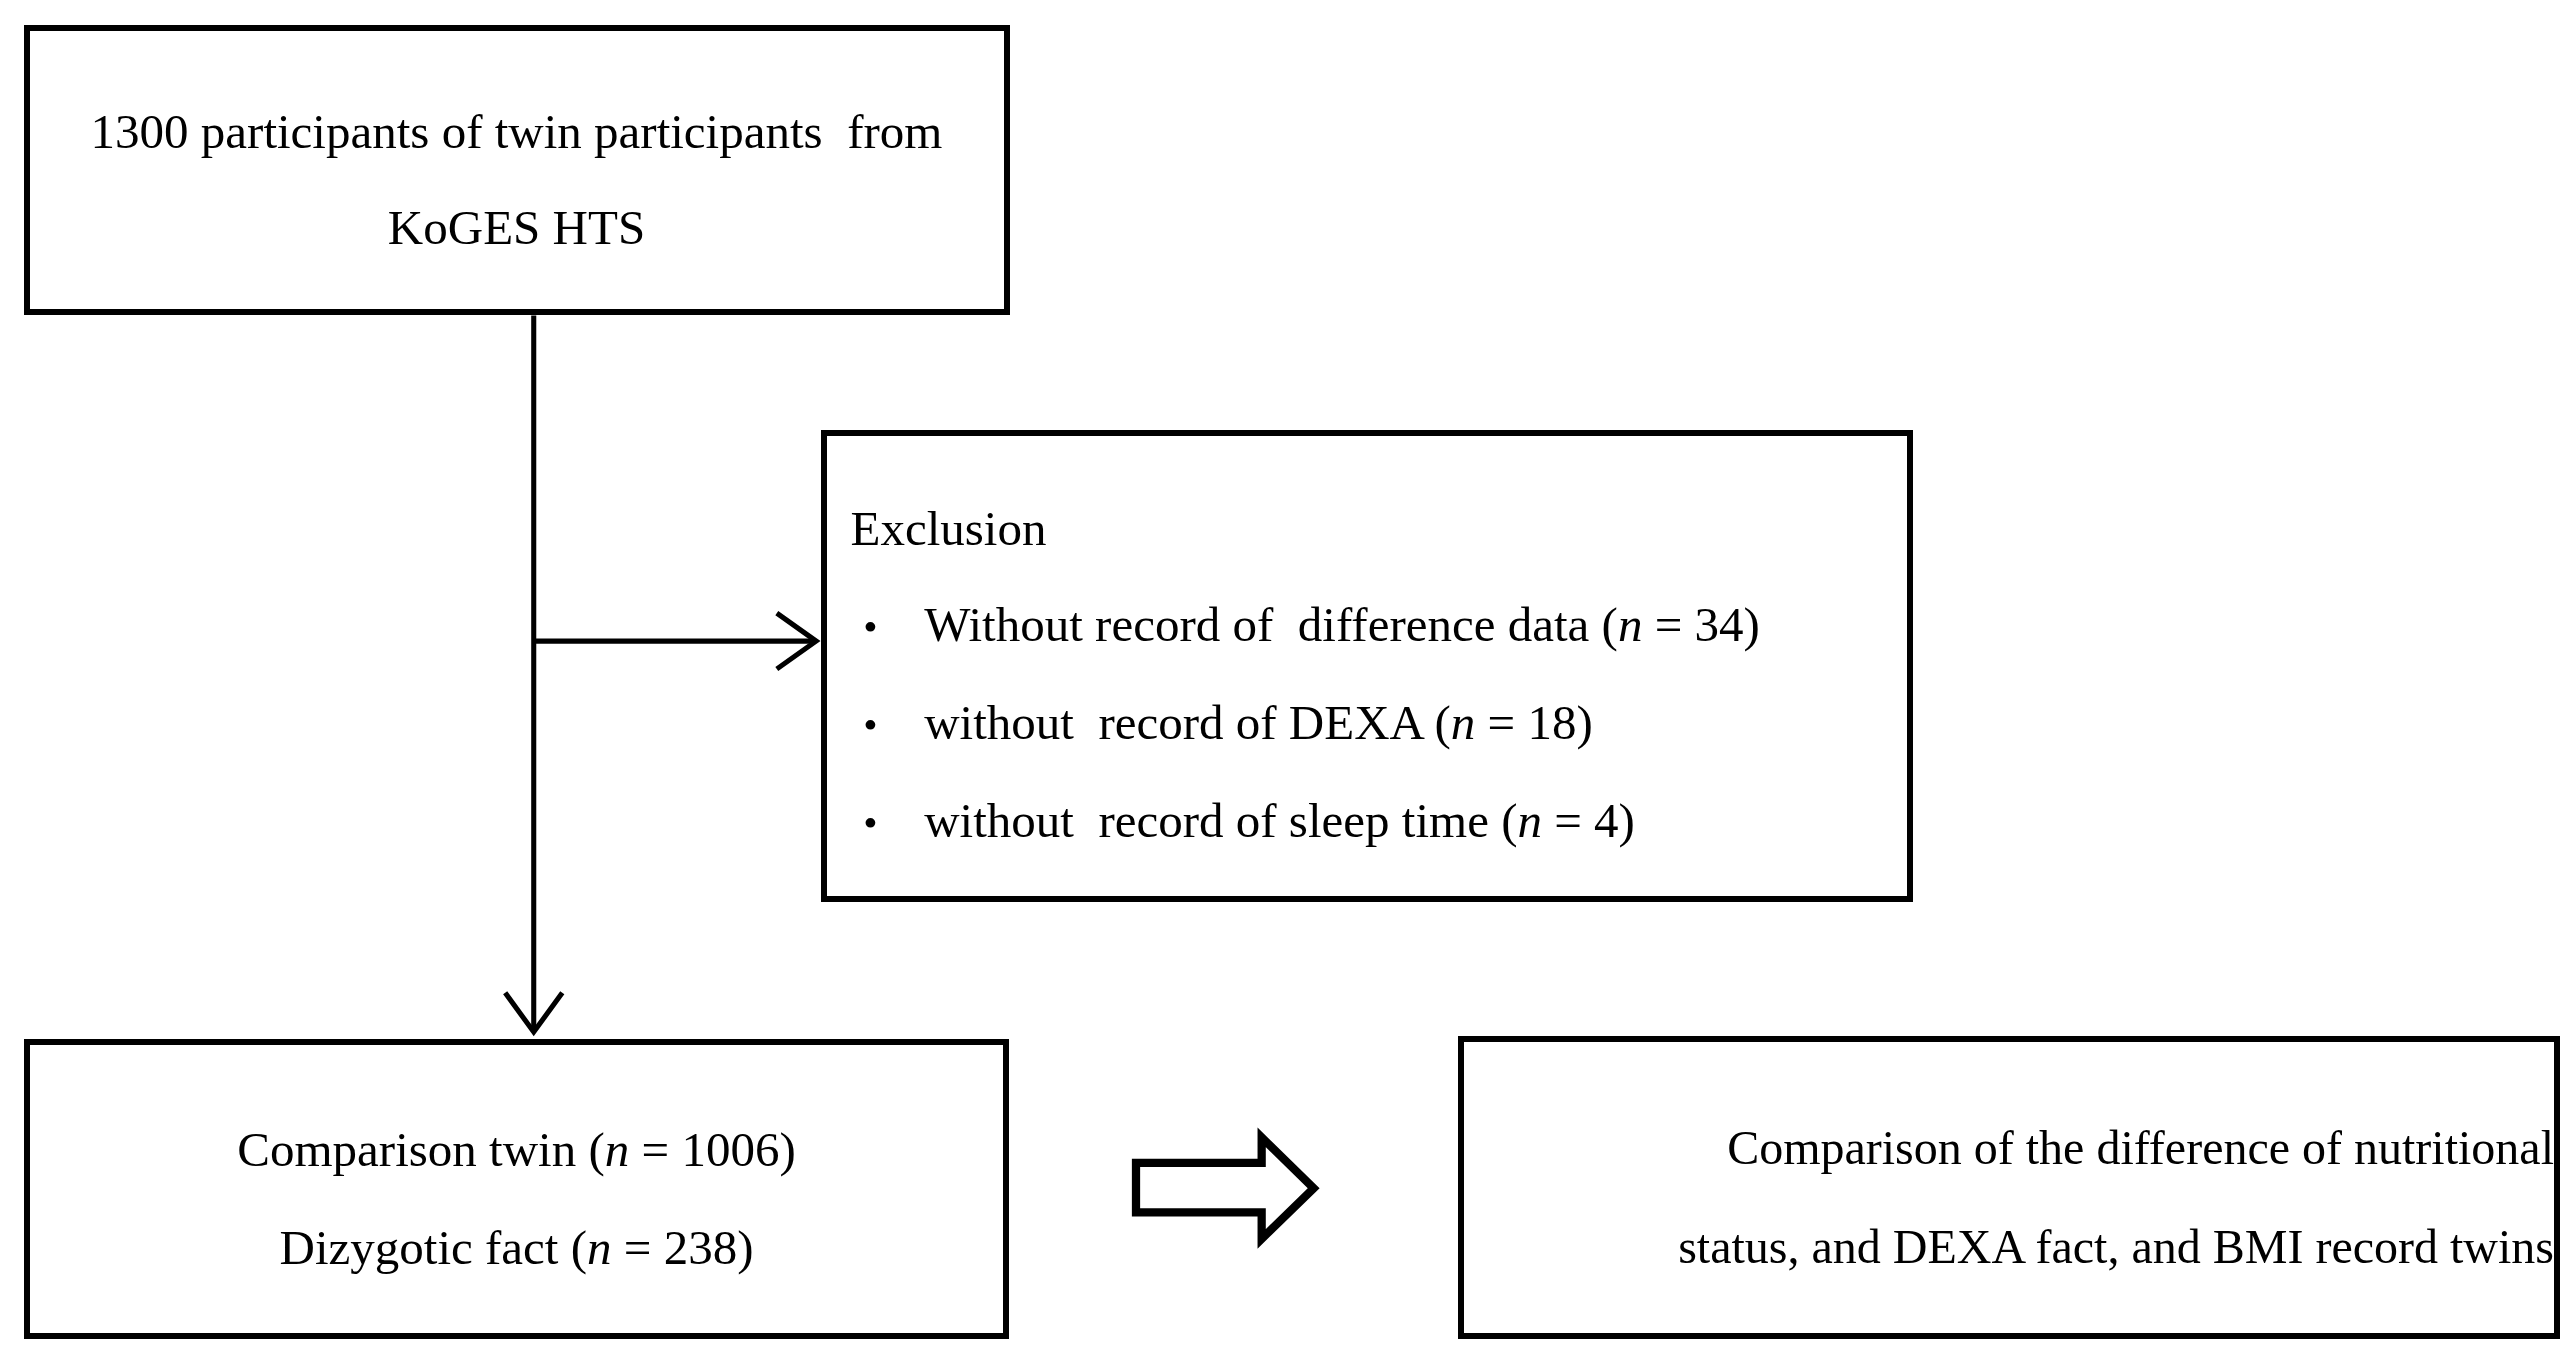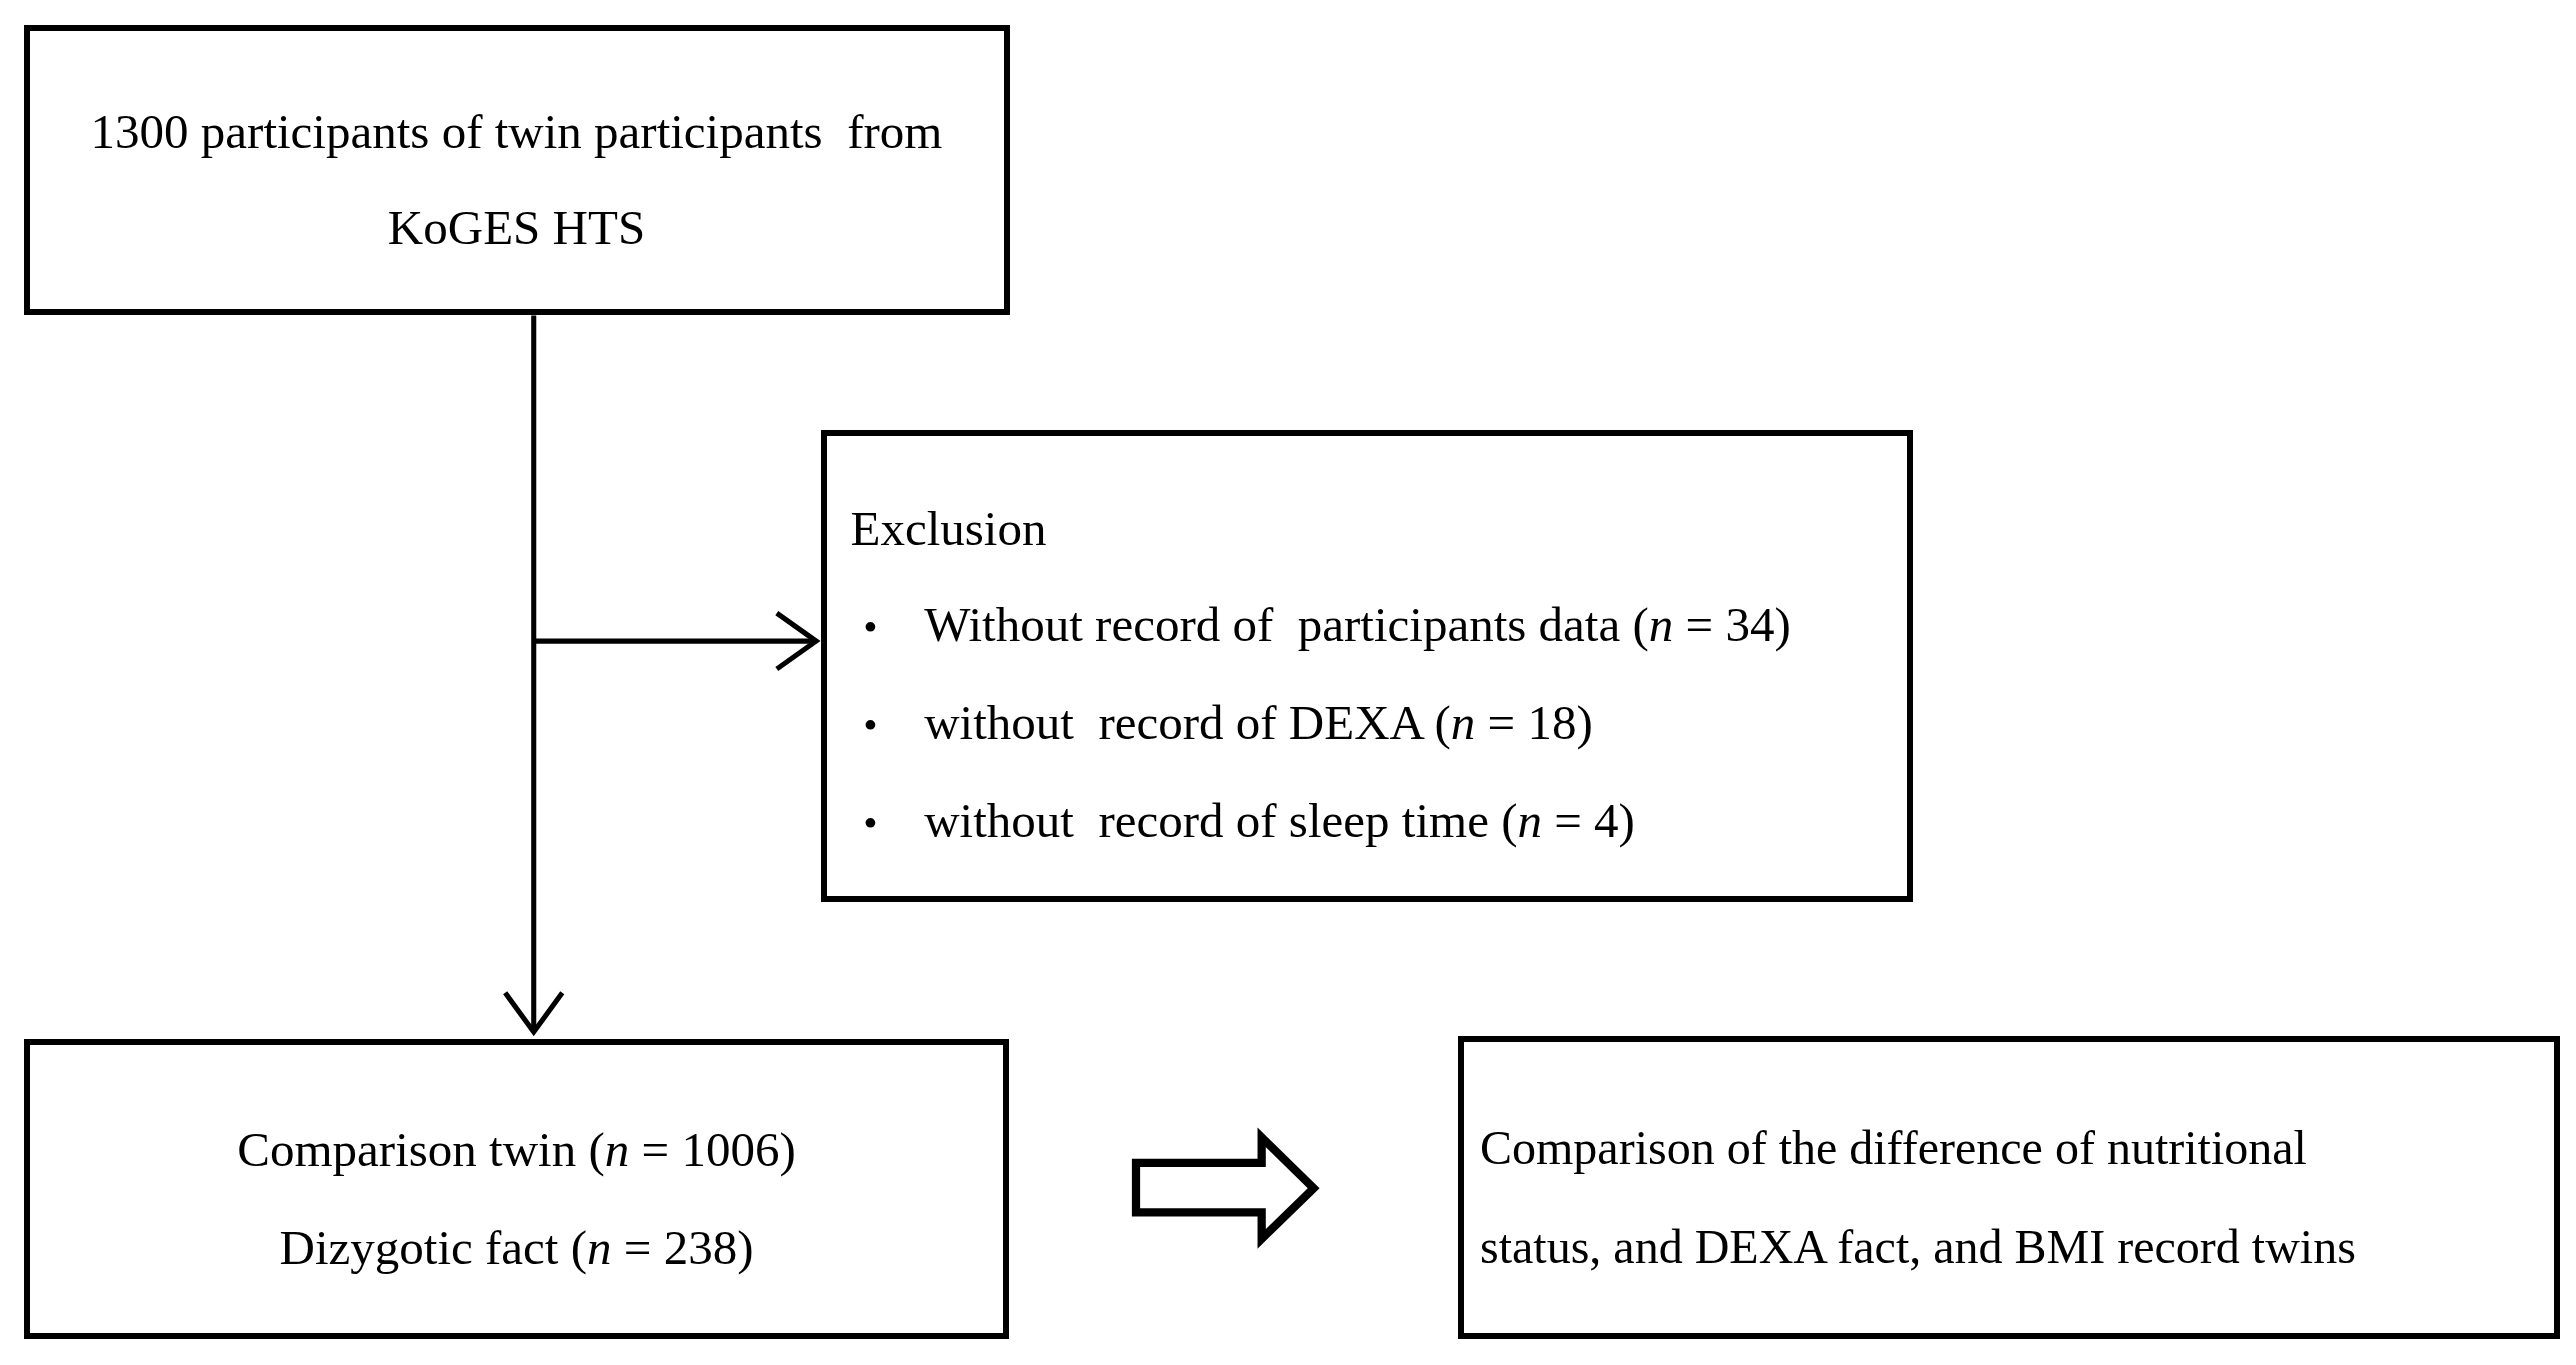--- a/index.html
+++ b/index.html
@@ -45,21 +45,21 @@
     padding-right: 6.3px;
   }
   .box-twins {
     left: 24px; top: 1039px;
     width: 985px; height: 300px;
     align-items: center;
   }
   .box-comparison {
     left: 1458px; top: 1036px;
     width: 1102px; height: 303px;
-    align-items: flex-start;
+    align-items: flex-end;
     padding-left: 16px;
   }
   .tline {
     font-size: 49px;
     line-height: 96px;
     white-space: pre;
   }
   .box-twins .tline { line-height: 98px; }
   .box-comparison .tline { font-size: 48px; line-height: 99px; }
   .bullet-row {
@@ -94,21 +94,21 @@
   <div class="box box-participants">
     <div class="tline">1300 participants of twin participants  from</div>
     <div class="tline">KoGES HTS</div>
   </div>
 
   <div class="box box-exclusion">
     <div class="tline">Exclusion</div>
 
     <div class="bullet-row">
       <span class="bullet-marker">•</span>
-      <span class="tline"><span>Without record of  participants data (</span><span class="var-n">n</span><span> = 34)</span></span>
+      <span class="tline"><span>Without record of  difference data (</span><span class="var-n">n</span><span> = 34)</span></span>
     </div>
 
     <div class="bullet-row">
       <span class="bullet-marker">•</span>
       <span class="tline"><span>without  record of DEXA (</span><span class="var-n">n</span><span> = 18)</span></span>
     </div>
 
     <div class="bullet-row">
       <span class="bullet-marker">•</span>
       <span class="tline"><span>without  record of sleep time (</span><span class="var-n">n</span><span> = 4)</span></span>

